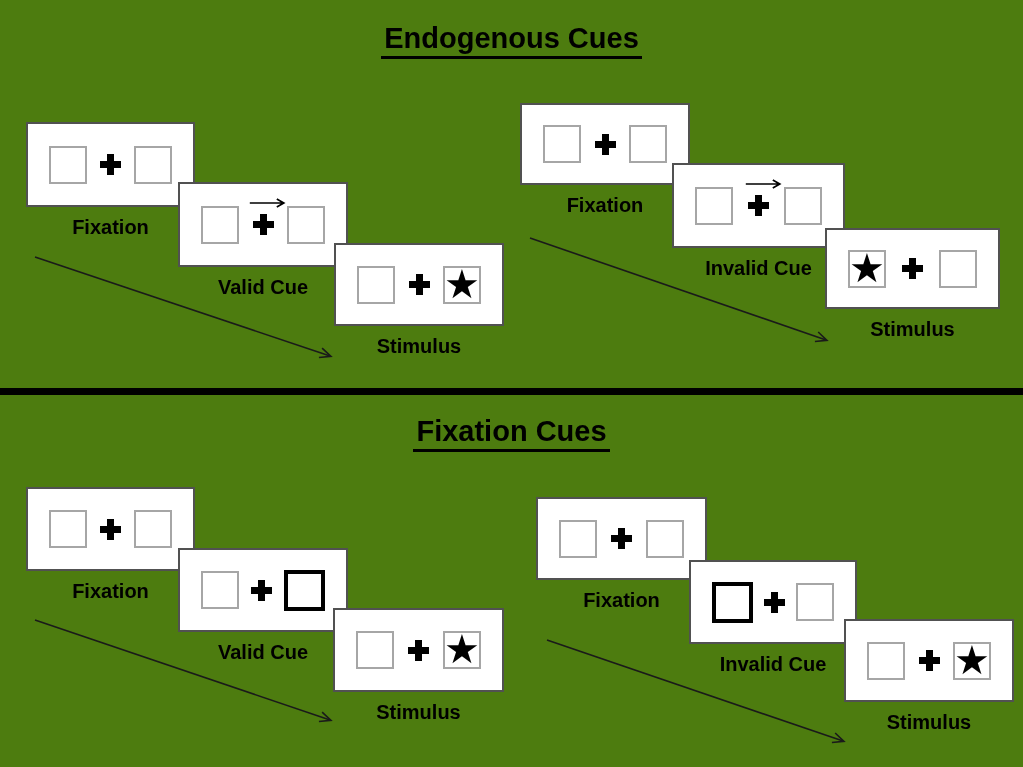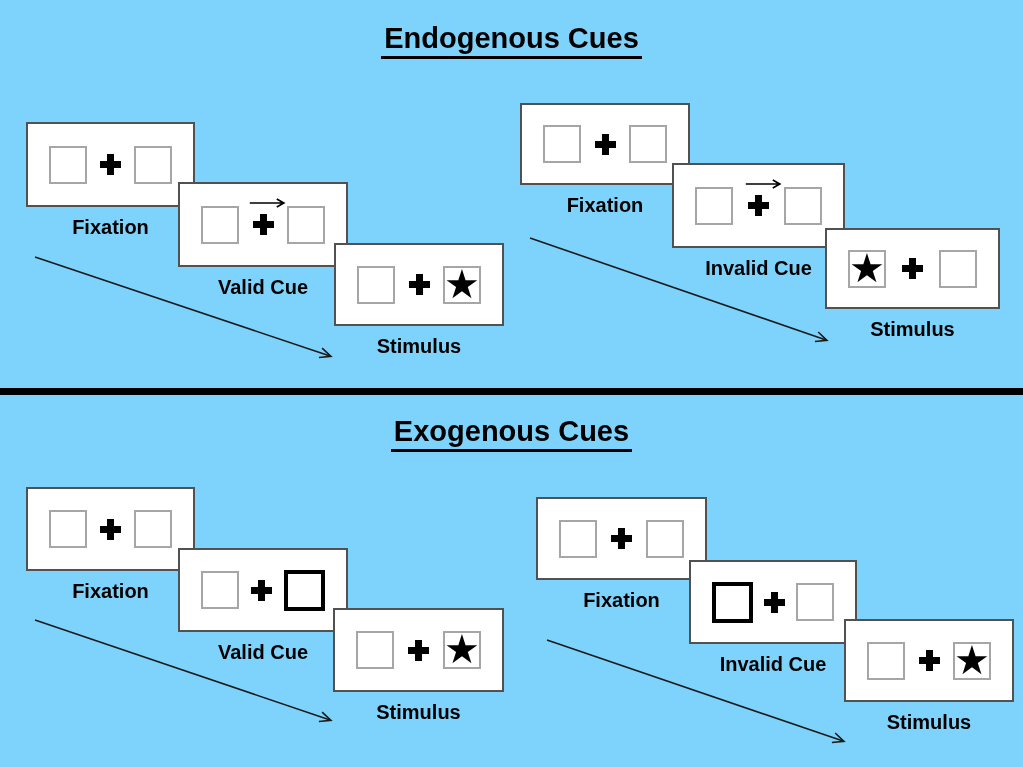--- a/index.html
+++ b/index.html
@@ -1,19 +1,19 @@
 <!DOCTYPE html>
 <html><head>
 <meta charset="utf-8">
 <style>
   html,body{margin:0;padding:0;background:#ffffff;}
   #canvas{
     position:relative;
     width:1023px;height:767px;
-    background:#7dd3fc;
+    background:#4d7c0f;
     font-family:"Liberation Sans", sans-serif;
     overflow:hidden;
   }
   .title{
     position:absolute;left:0;width:100%;
     text-align:center;
     font-weight:bold;font-size:29px;color:#000;
     letter-spacing:0px;
   }
   .title span{
@@ -110,21 +110,21 @@
     <line x1="530" y1="238" x2="826" y2="340" stroke="#1a1a1a" stroke-width="1.6" marker-end="url(#ah)"></line>
     <line x1="35" y1="620" x2="330" y2="720" stroke="#1a1a1a" stroke-width="1.6" marker-end="url(#ah)"></line>
     <line x1="547" y1="640" x2="843" y2="741" stroke="#1a1a1a" stroke-width="1.6" marker-end="url(#ah)"></line>
   </svg>
 
   <div class="title" id="title-endo">
     <span>Endogenous Cues</span>
   </div>
   <div class="divider"></div>
   <div class="title" id="title-exo">
-    <span>Exogenous Cues</span>
+    <span>Fixation Cues</span>
   </div>
 
   <div class="panel tl1">
     <span class="box"></span>
     <span class="mid">
         <span class="cross"></span>
       </span>
     <span class="box"></span>
   </div>
   <div class="panel tl2">

